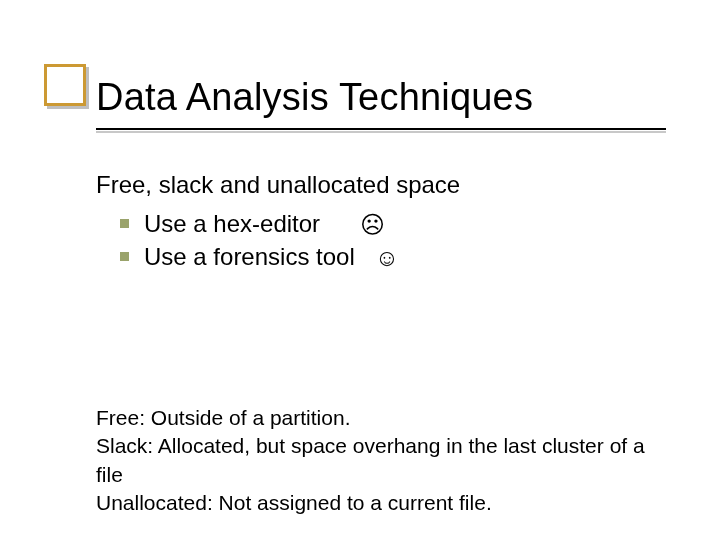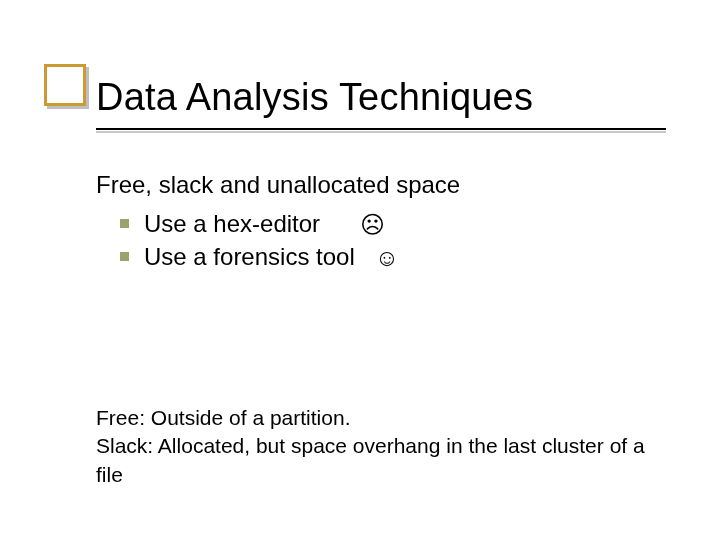--- a/index.html
+++ b/index.html
@@ -113,15 +113,16 @@
         <span>Use a forensics tool</span>
         &nbsp;
         <span class="emoji">☺</span>
       </li>
     </ul>
   </div>
 
   <div class="defs">
     <div>Free: Outside of a partition.</div>
     <div>Slack: Allocated, but space overhang in the last cluster of a file</div>
+    <div>Unallocated: Not assigned to a current file.</div>
   </div>
 
 </div>
 
 </body></html>

